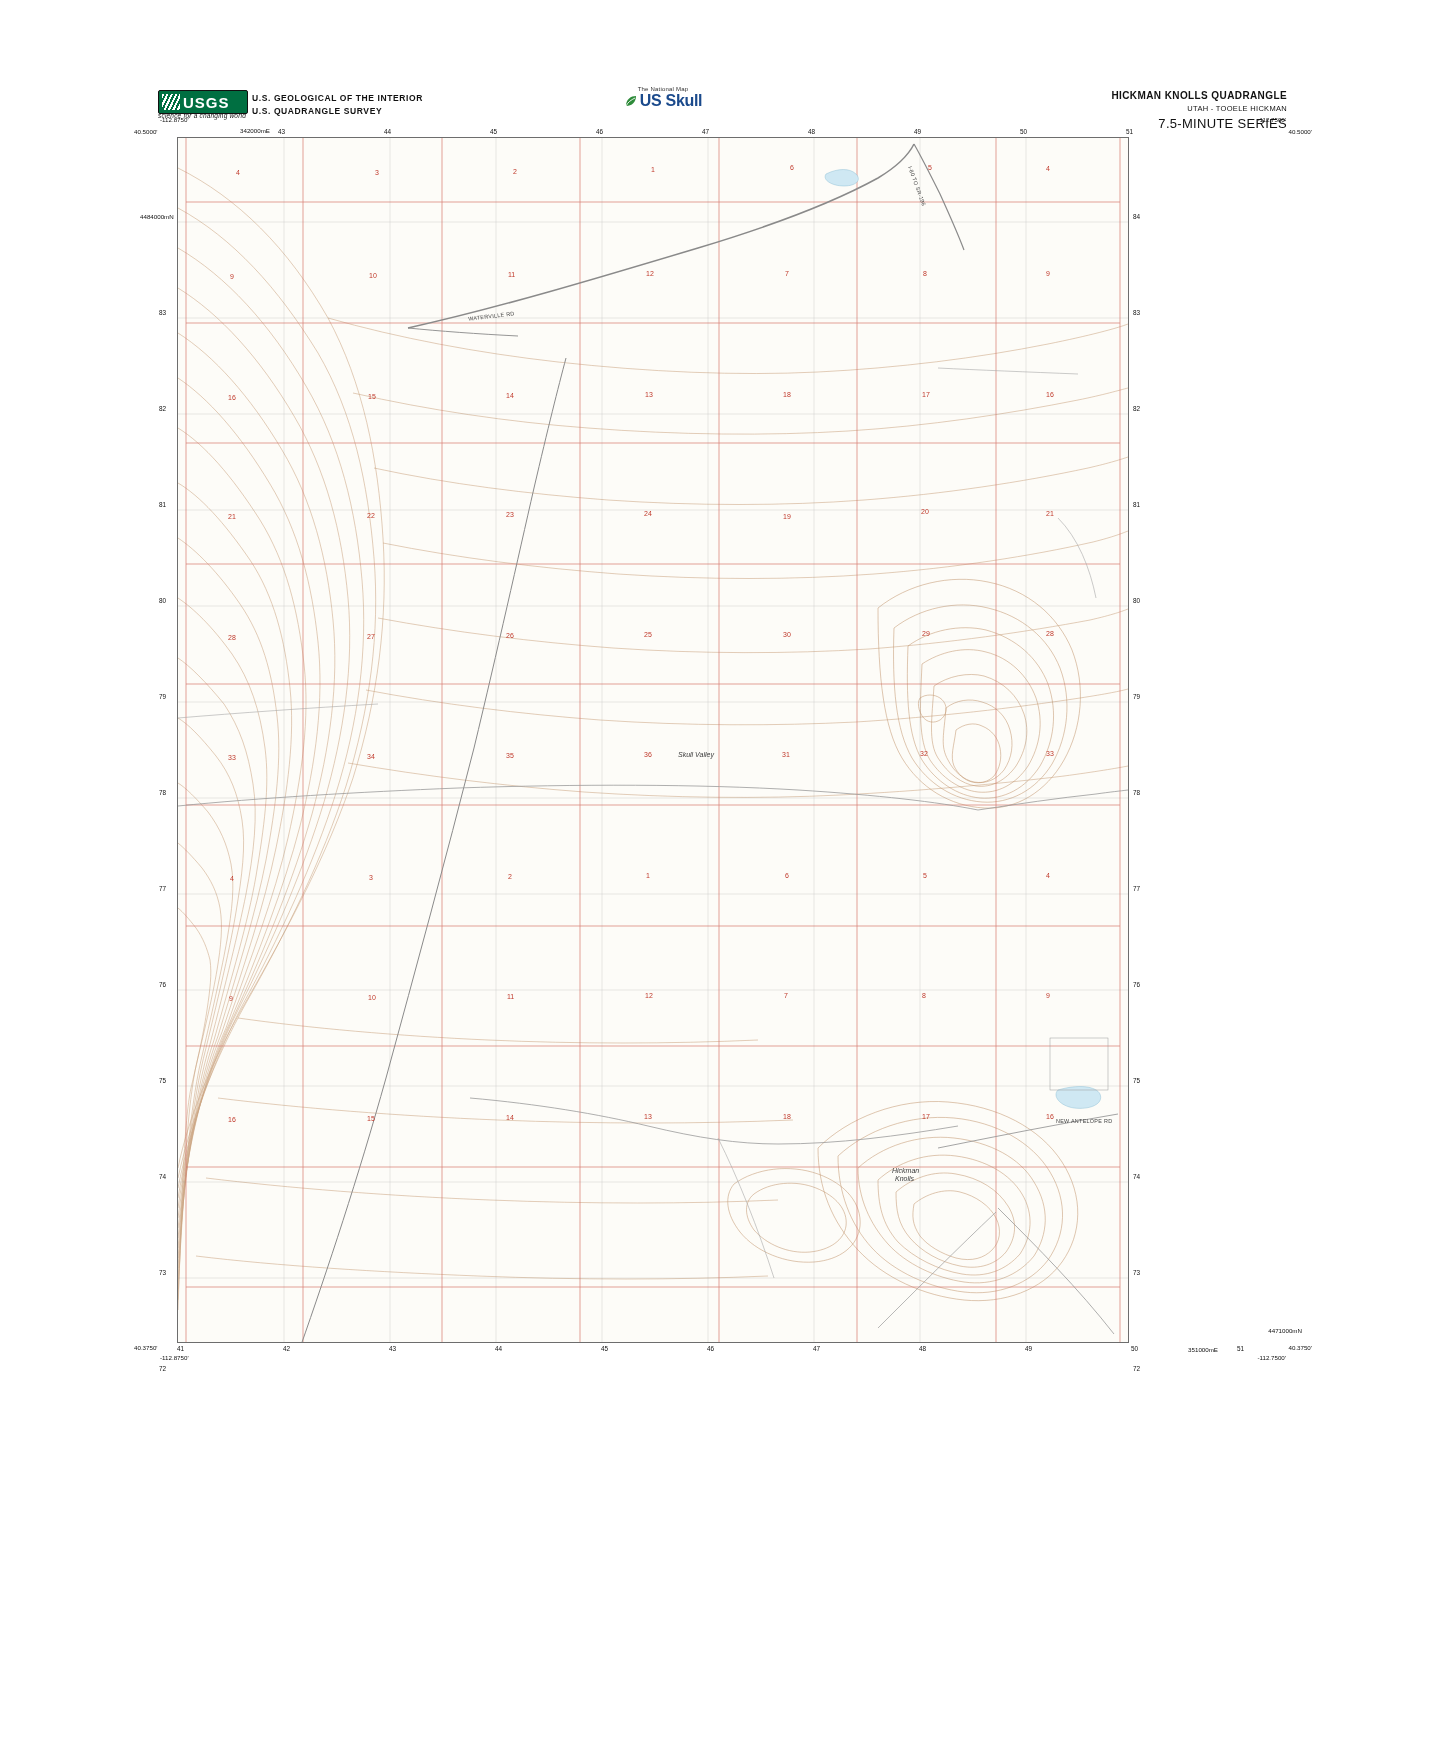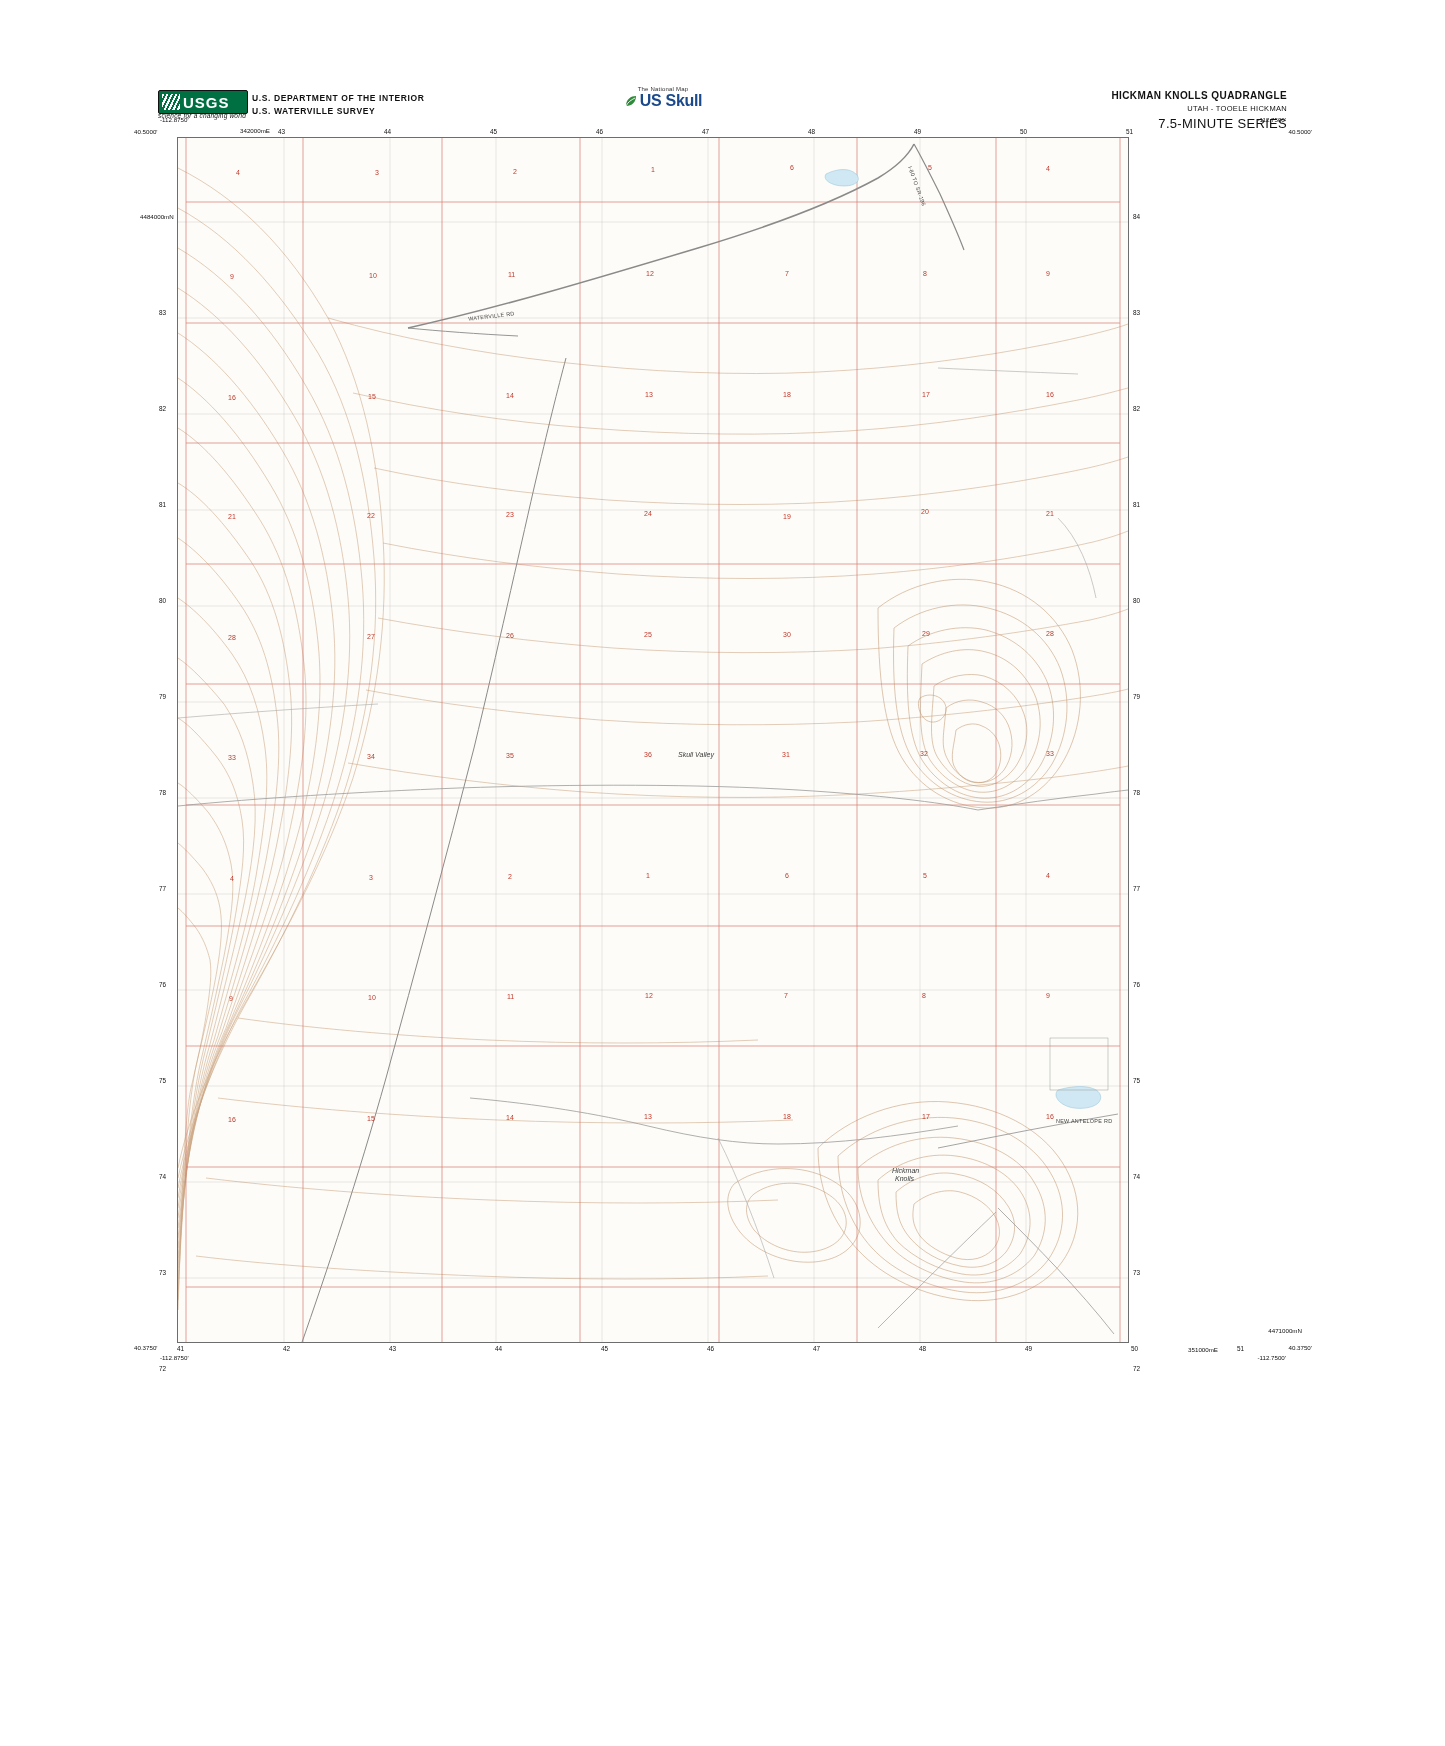--- a/index.html
+++ b/index.html
@@ -47,22 +47,22 @@
 
   <div class="header">
     <div class="usgs-logo">
       <div class="bar">
           <div class="slash"></div>
           <span>USGS</span>
         </div>
       <div class="tag">science for a changing world</div>
     </div>
     <div class="dept">
-      <div>U.S. DEPARTMENT OF THE INTERIOR</div>
-      <div>U.S. WATERVILLE SURVEY</div>
+      <div>U.S. GEOLOGICAL OF THE INTERIOR</div>
+      <div>U.S. QUADRANGLE SURVEY</div>
     </div>
     <div class="natmap">
       <div class="small">The National Map</div>
       <div class="big">
         <span class="leaf">
           <svg width="13" height="13" viewBox="0 0 13 13">
               <path d="M2 11 C2 4, 7 1, 12 1 C12 7, 8 11, 2 11 Z" fill="#2e8b3a"></path>
               <path d="M2 11 C4 7, 7 5, 11 3" stroke="#fff" stroke-width="0.9" fill="none"></path>
             </svg>
         </span><span>US Skull</span>

